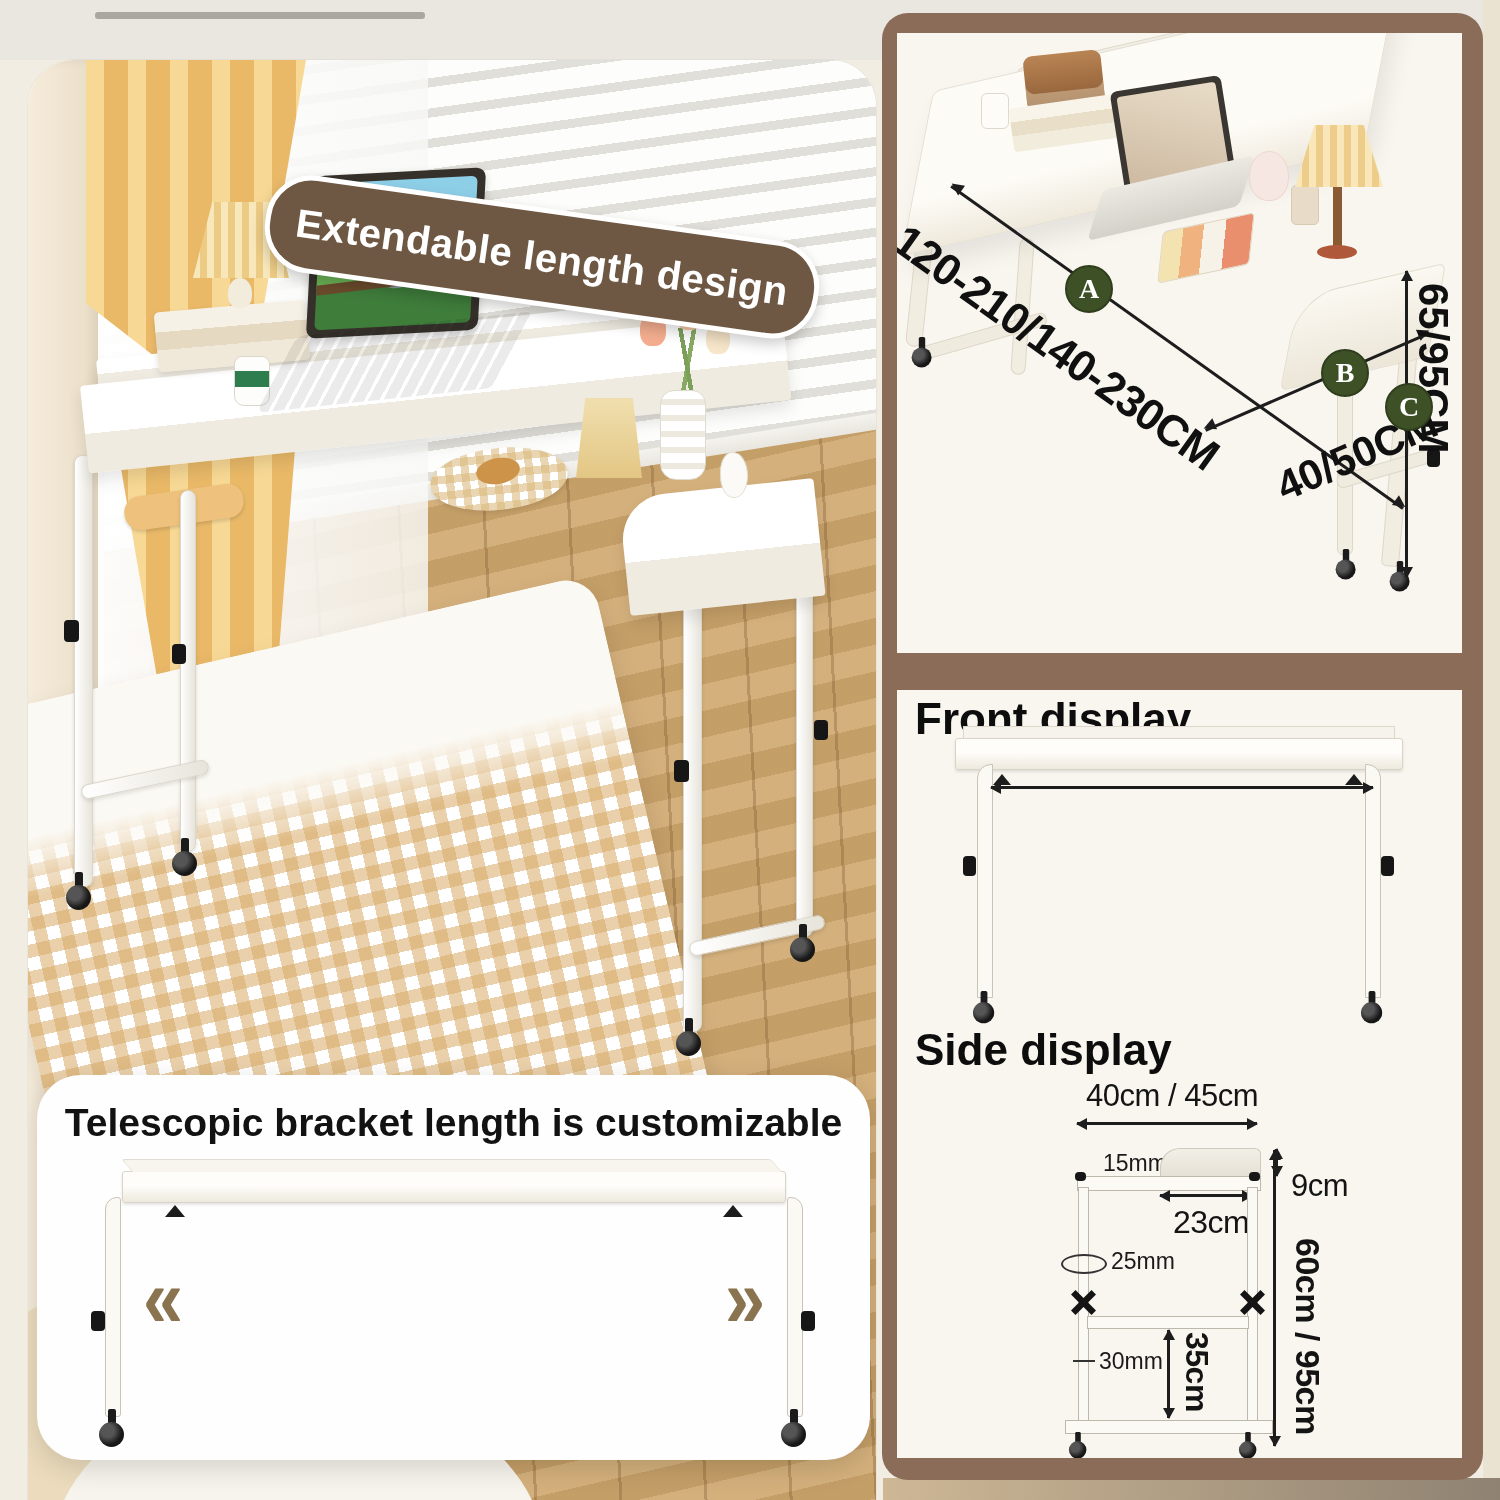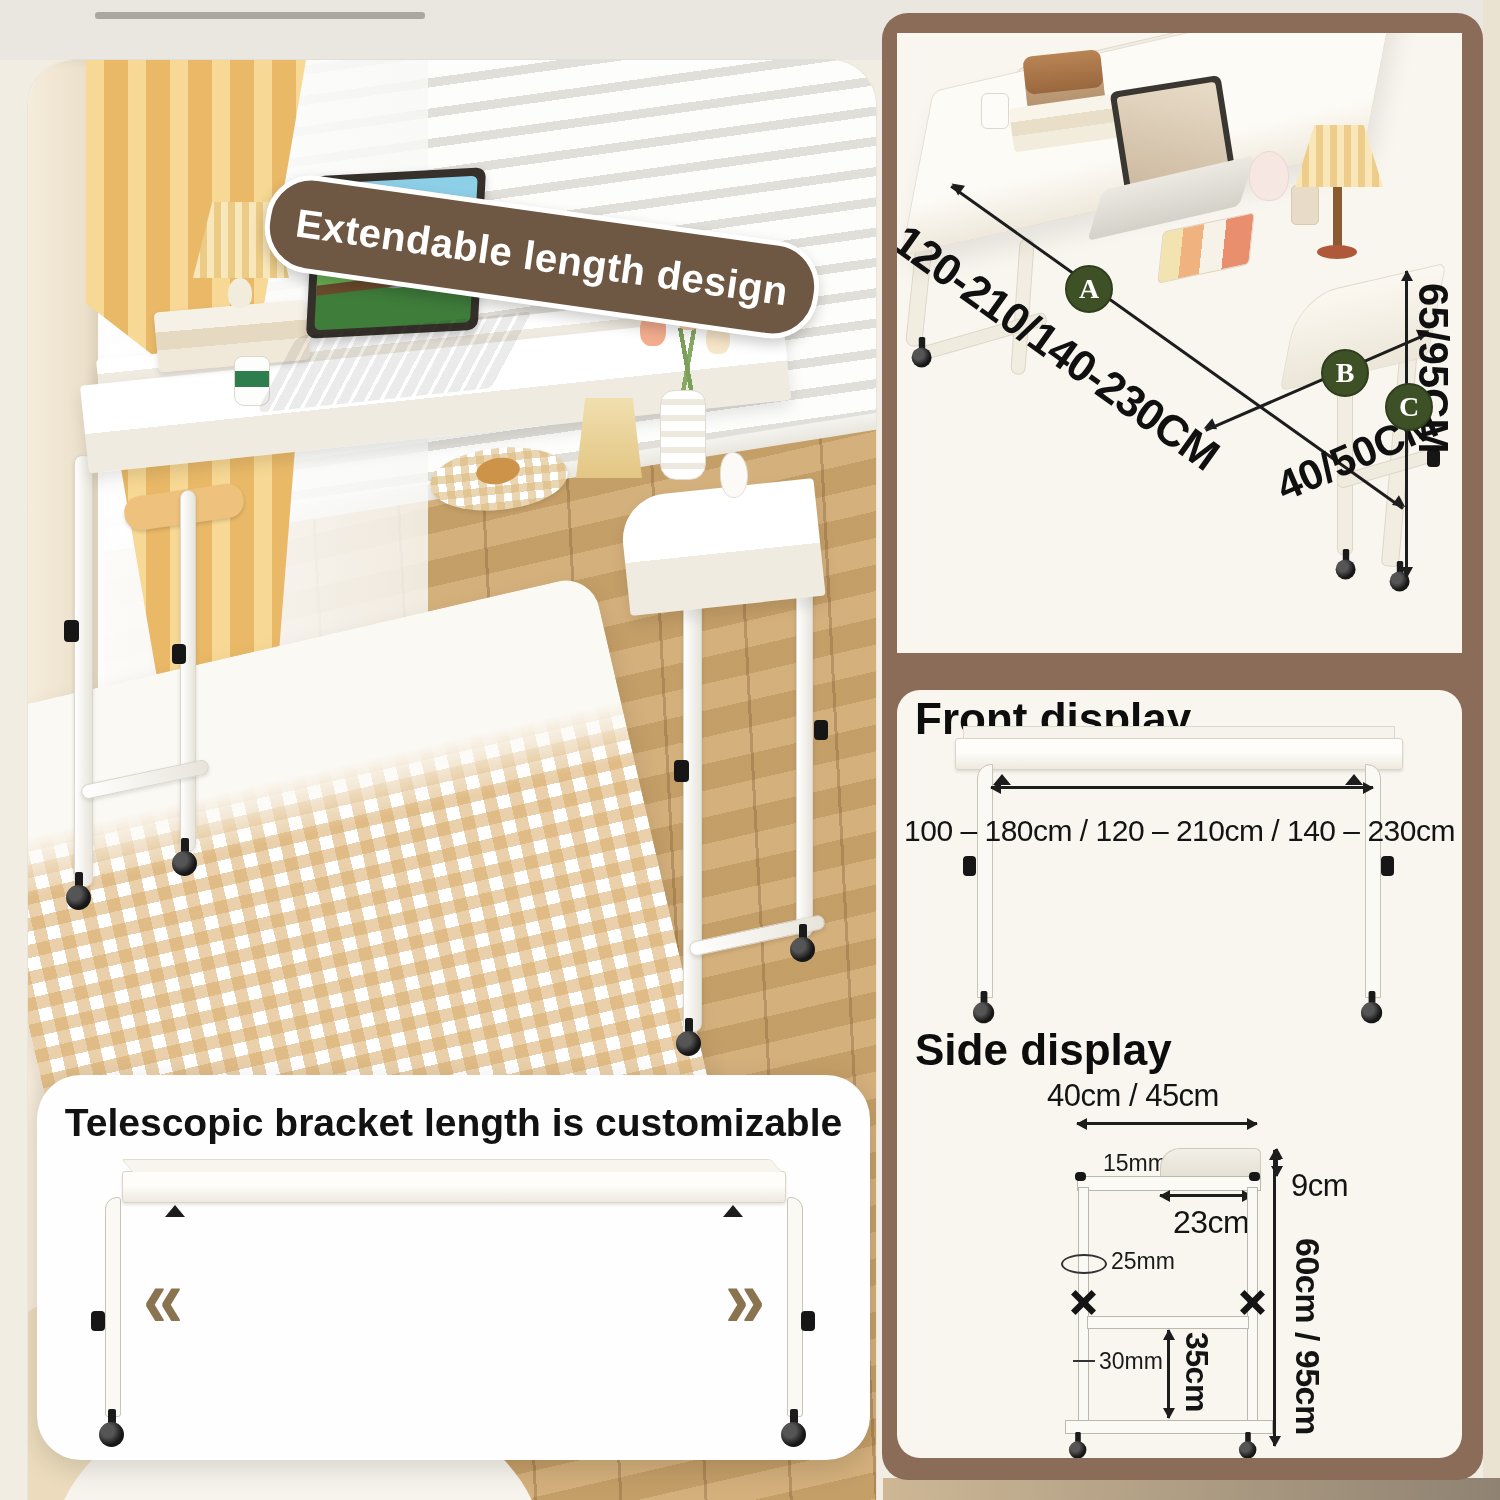--- a/index.html
+++ b/index.html
@@ -201,38 +201,37 @@
       <div class="abs dimline" style="left:308px;top:396px;width:244px;transform:rotate(-23.5deg);transform-origin:left top;"></div>
       <div class="abs dimtxt" style="left:360px;top:398px;width:200px;text-align:center;font-size:42px;transform:rotate(-23.5deg);">40/50CM</div>
       <div class="abs gbadge" style="left:424px;top:316px;">B</div>
 
       <div class="abs v-arrow" style="left:508px;top:238px;height:306px;"></div>
       <div class="abs dimtxt" style="left:560px;top:250px;width:300px;font-size:42px;transform:rotate(90deg);transform-origin:0 0;">65/95CM</div>
       <div class="abs gbadge" style="left:488px;top:350px;">C</div>
 
     </div>
 
-    <div class="abs panel" style="left:15px;top:677px;width:565px;height:768px;border-radius:23px;">
+    <div class="abs panel" style="left:15px;top:677px;width:565px;height:768px;">
 
       <div class="abs heading" style="left:18px;top:4px;font-size:44px;">Front display</div>
       <div class="abs" style="left:66px;top:36px;width:430px;height:14px;background:#f6f3ec;border:1px solid #ddd8cc;border-bottom:none;"></div>
       <div class="abs whitebar" style="left:58px;top:48px;width:446px;height:30px;"></div>
       <div class="abs fd-leg" style="left:80px;top:74px;height:232px;border-top-left-radius:14px;"></div>
       <div class="abs fd-leg" style="left:468px;top:74px;height:232px;border-top-right-radius:14px;"></div>
       <div class="abs wedge" style="left:96px;top:84px;width:18px;height:11px;"></div>
       <div class="abs wedge" style="left:448px;top:84px;width:18px;height:11px;"></div>
       <div class="abs knob" style="left:66px;top:166px;width:13px;height:20px;"></div>
       <div class="abs knob" style="left:484px;top:166px;width:13px;height:20px;"></div>
       <div class="abs caster" style="left:74px;top:298px;transform:scale(.85);"></div>
       <div class="abs caster" style="left:462px;top:298px;transform:scale(.85);"></div>
       <div class="abs h-arrow" style="left:94px;top:96px;width:382px;"></div>
-      <div class="abs cmtxt" style="left:0;top:124px;width:100%;text-align:center;font-weight:400;font-size:30px;">100 – 180cm / 120 – 210cm / 140 – 230cm</div>
 
       <div class="abs heading" style="left:18px;top:324px;font-size:44px;margin-top:11px;">Side display</div>
-      <div class="abs cmtxt" style="left:150px;top:388px;width:250px;text-align:left;font-weight:400;font-size:31px;">40cm / 45cm</div>
+      <div class="abs cmtxt" style="left:150px;top:388px;width:250px;text-align:center;font-weight:400;font-size:31px;">40cm / 45cm</div>
       <div class="abs h-arrow" style="left:180px;top:432px;width:180px;"></div>
       <div class="abs mmtxt" style="left:206px;top:460px;">15mm</div>
       <div class="abs" style="left:263px;top:458px;width:99px;height:29px;background:linear-gradient(180deg,#f2efe7,#e5e0d4);border:1px solid #cfcabd;border-bottom:none;border-radius:20px 6px 0 0;"></div>
       <div class="abs v-arrow" style="left:378px;top:459px;height:27px;"></div>
       <div class="abs cmtxt" style="left:394px;top:478px;font-weight:400;">9cm</div>
       <div class="abs sd-bar" style="left:180px;top:486px;width:182px;height:13px;"></div>
       <div class="abs knob" style="left:178px;top:482px;width:11px;height:9px;"></div>
       <div class="abs knob" style="left:352px;top:482px;width:11px;height:9px;"></div>
       <div class="abs h-arrow" style="left:263px;top:504px;width:92px;"></div>
       <div class="abs cmtxt" style="left:276px;top:514px;font-weight:400;font-size:32px;">23cm</div>

